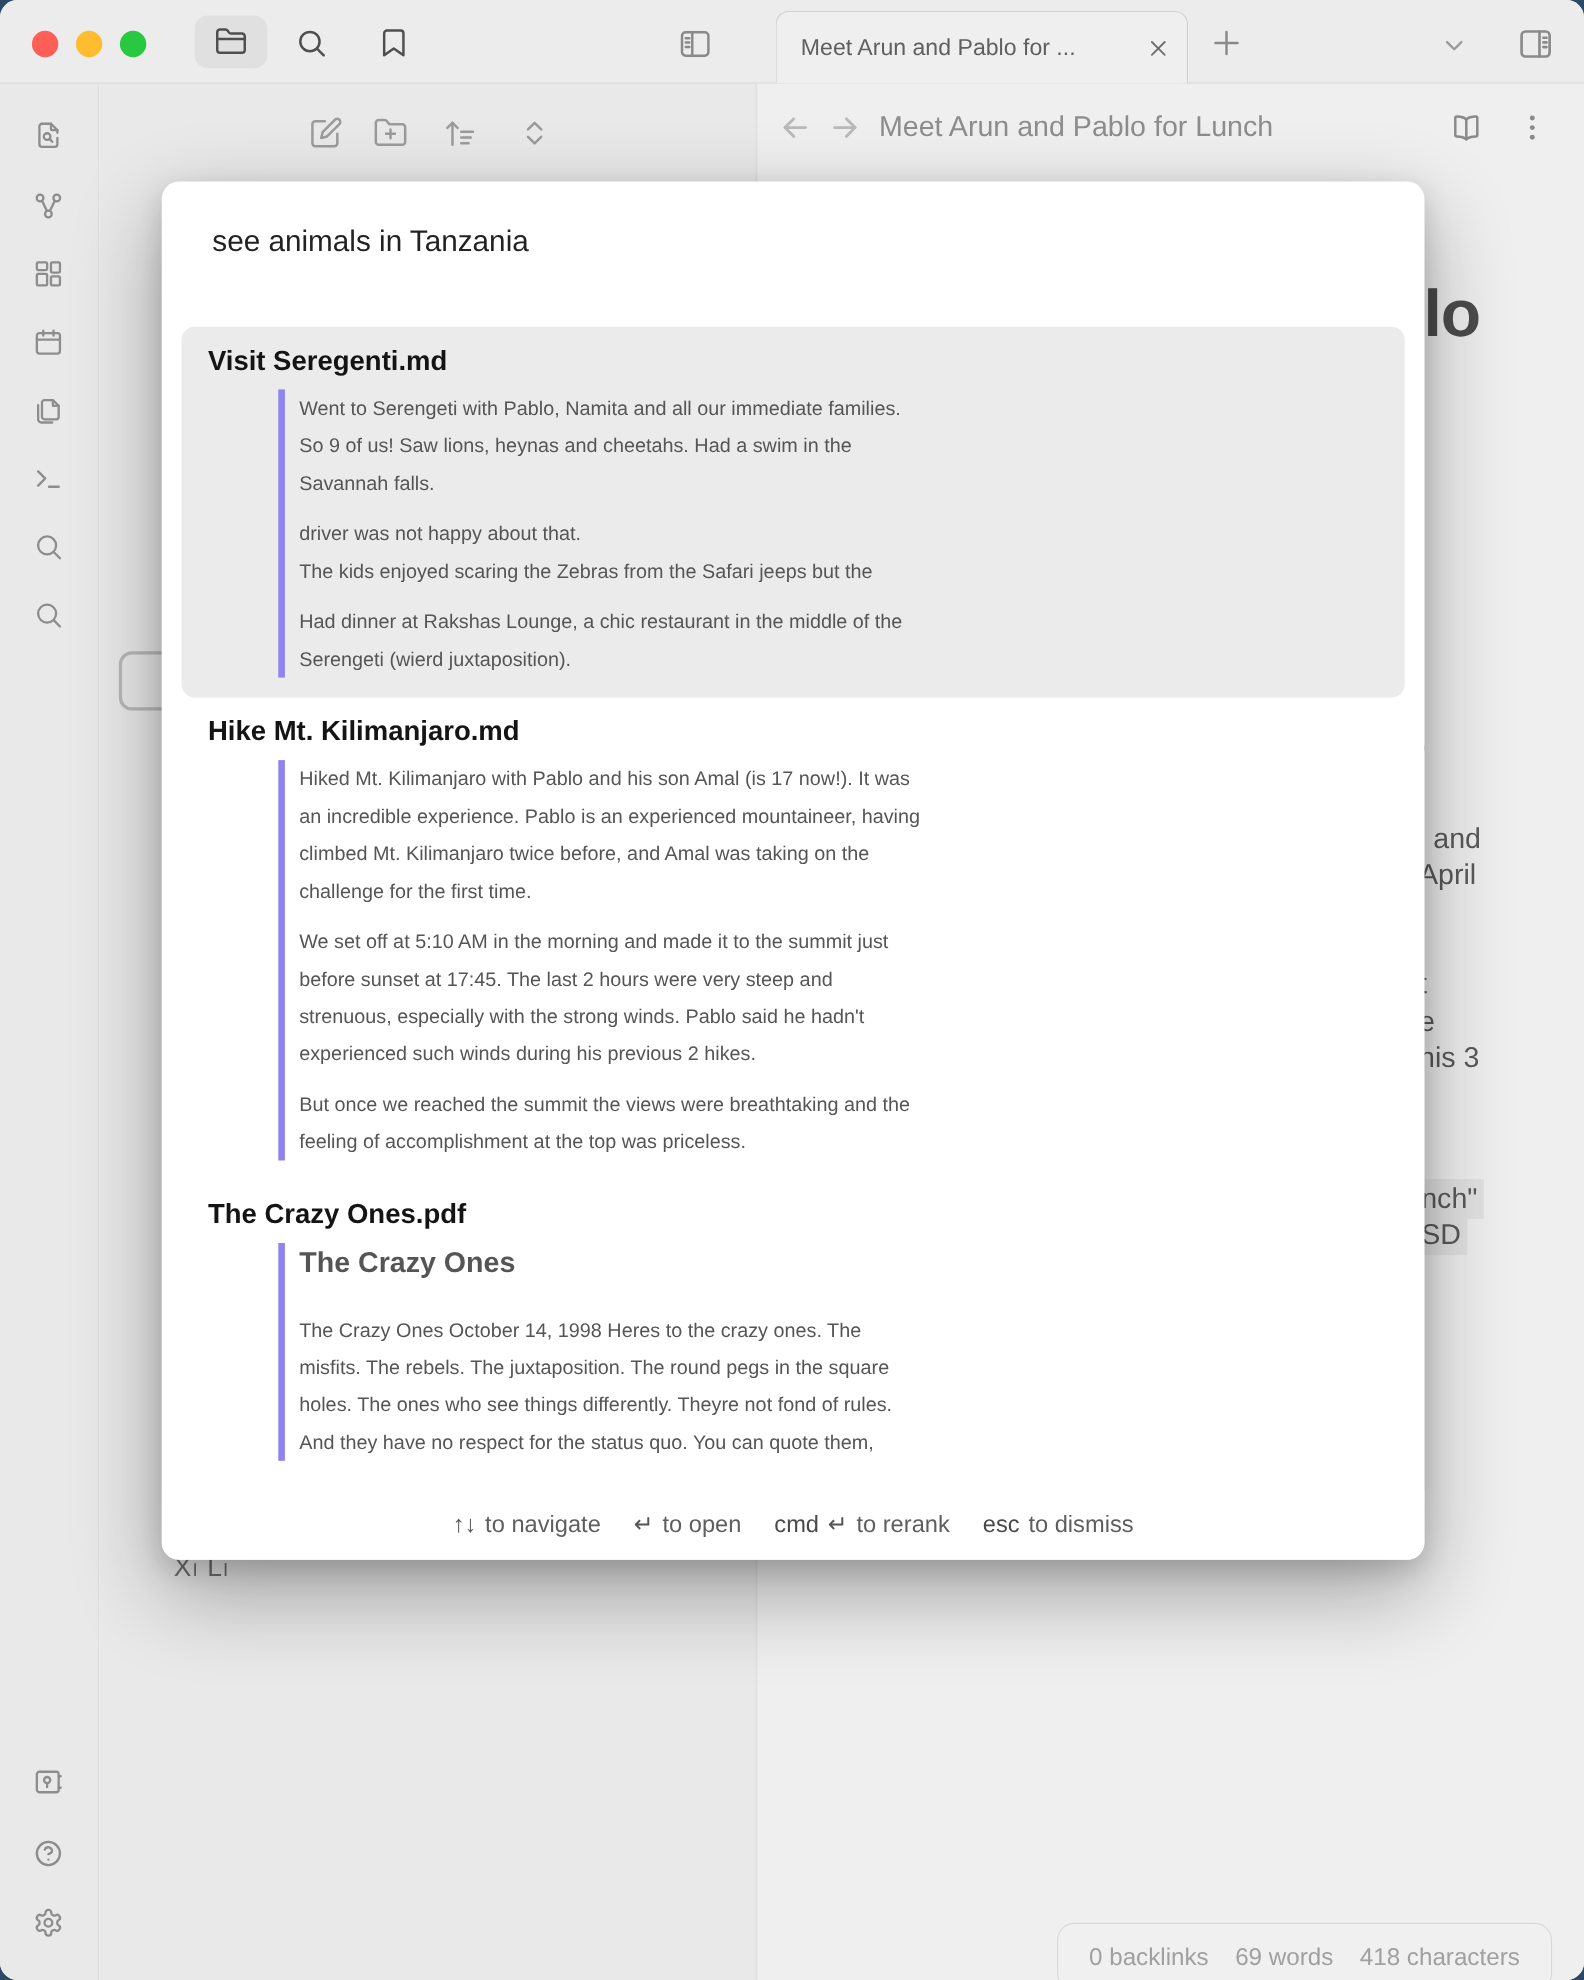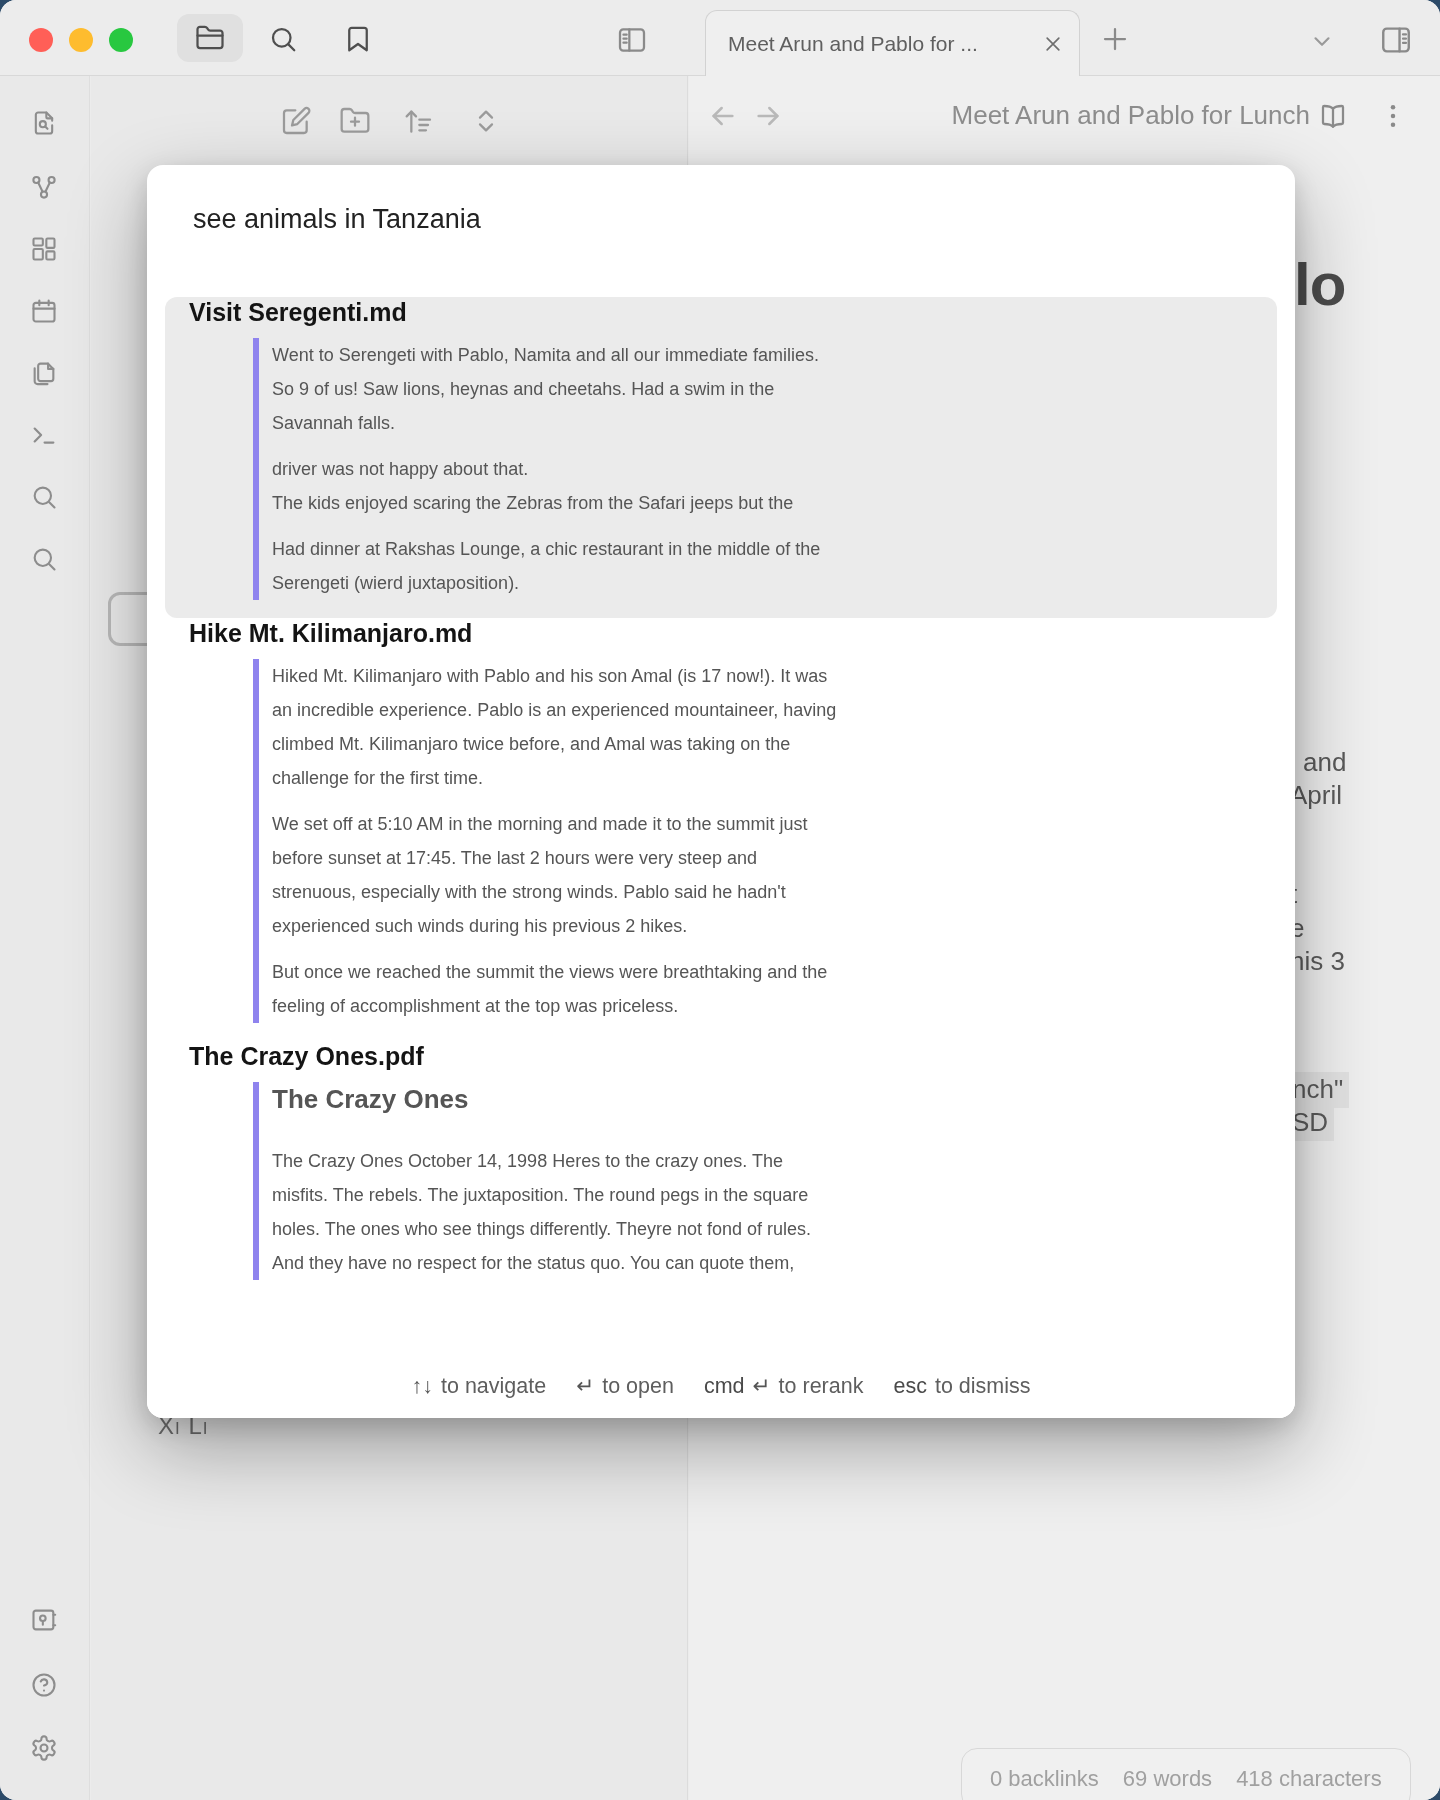--- a/index.html
+++ b/index.html
@@ -32,35 +32,35 @@
 
   
   .filepane { position:absolute; top:76px; left:91px; width:597px; bottom:0; background:#e9e9e9; border-right:1px solid #dcdcdc; z-index:1; }
   .filepane .pane-toolbar-icon { position:absolute; top:28px; width:34px; height:34px; color:#9b9b9b; }
   .partial-rect { position:absolute; left:17px; top:516px; width:80px; height:54px; border:3px solid #b9b9b9; border-radius:12px; }
   .tree-label { position:absolute; left:67px; top:1336px; font-size:24px; color:#6f6f6f; font-variant:small-caps; letter-spacing:1px; }
 
   
   .editorpane { position:absolute; top:76px; left:689px; right:0; bottom:0; background:#efefef; z-index:1; }
   .nav-arrow { position:absolute; top:24px; width:32px; height:32px; color:#b9b9b9; }
-  .nav-title { position:absolute; top:24px; left:110px; right:130px; text-align:right; font-size:26px; color:#8d8d8d; white-space:nowrap; overflow:hidden; }
+  .nav-title { position:absolute; top:24px; left:110px; right:130px; text-align:left; font-size:26px; color:#8d8d8d; white-space:nowrap; overflow:hidden; }
   .hdr-icon { position:absolute; top:24px; width:32px; height:32px; color:#8a8a8a; }
   .heading-frag { position:absolute; left:605px; top:150px; font-size:60px; font-weight:bold; color:#4c4c4c; letter-spacing:-1px; white-space:nowrap;margin-top:24px; }
   .frag { position:absolute; left:601px; font-size:26px; color:#5a5a5a; white-space:nowrap; line-height:34px; }
   .frag.hl { background:#e2e2e2; padding:0 6px 2px 2px; }
   .statusbar { position:absolute; left:272px; top:1672px; height:62px; display:flex; align-items:center; gap:24px;
                padding:0 28px; background:#f0f0f0; border:1px solid #d8d8d8; border-radius:16px; font-size:22px; color:#a0a0a0; white-space:nowrap; }
 
   
   .modal { position:absolute; left:147px; top:165px; width:1148px; height:1253px; background:#ffffff; border-radius:16px; z-index:20;
            box-shadow:0 30px 80px rgba(0,0,0,0.32), 0 8px 24px rgba(0,0,0,0.15); overflow:hidden; }
   .prompt-input { display:block; margin:34px 46px 0; width:1050px; height:40px; border:none; outline:none; background:transparent;
                   font-family:"Liberation Sans", sans-serif; font-size:27px; color:#222; }
   .results { margin:58px 18px 0; }
-  .result { padding:0 24px 18px; border-radius:12px; }
+  .result { padding:16px 24px 18px; border-radius:12px; }
   .result.selected { background:#ebebeb; }
   .result-title { font-size:25px; line-height:31px; font-weight:bold; color:#141414; margin-bottom:10px; }
   .quote { border-left:6px solid #8f83ee; margin-left:64px; padding-left:13px; }
   .qpara { margin-bottom:12px; }
   .qpara:last-child { margin-bottom:0; }
   .qline { font-size:18px; line-height:34px; color:#555; white-space:nowrap; }
   .qsubtitle { font-size:26px; line-height:34px; color:#555; font-weight:bold; margin-bottom:28px; }
   .modal-footer { position:absolute; left:0; right:0; bottom:0; height:64px; display:flex; align-items:center; justify-content:center;
                   gap:30px; font-size:21.5px; color:#5e5e5e; background:#fff; }
   .hint { display:flex; gap:8px; align-items:center; }

